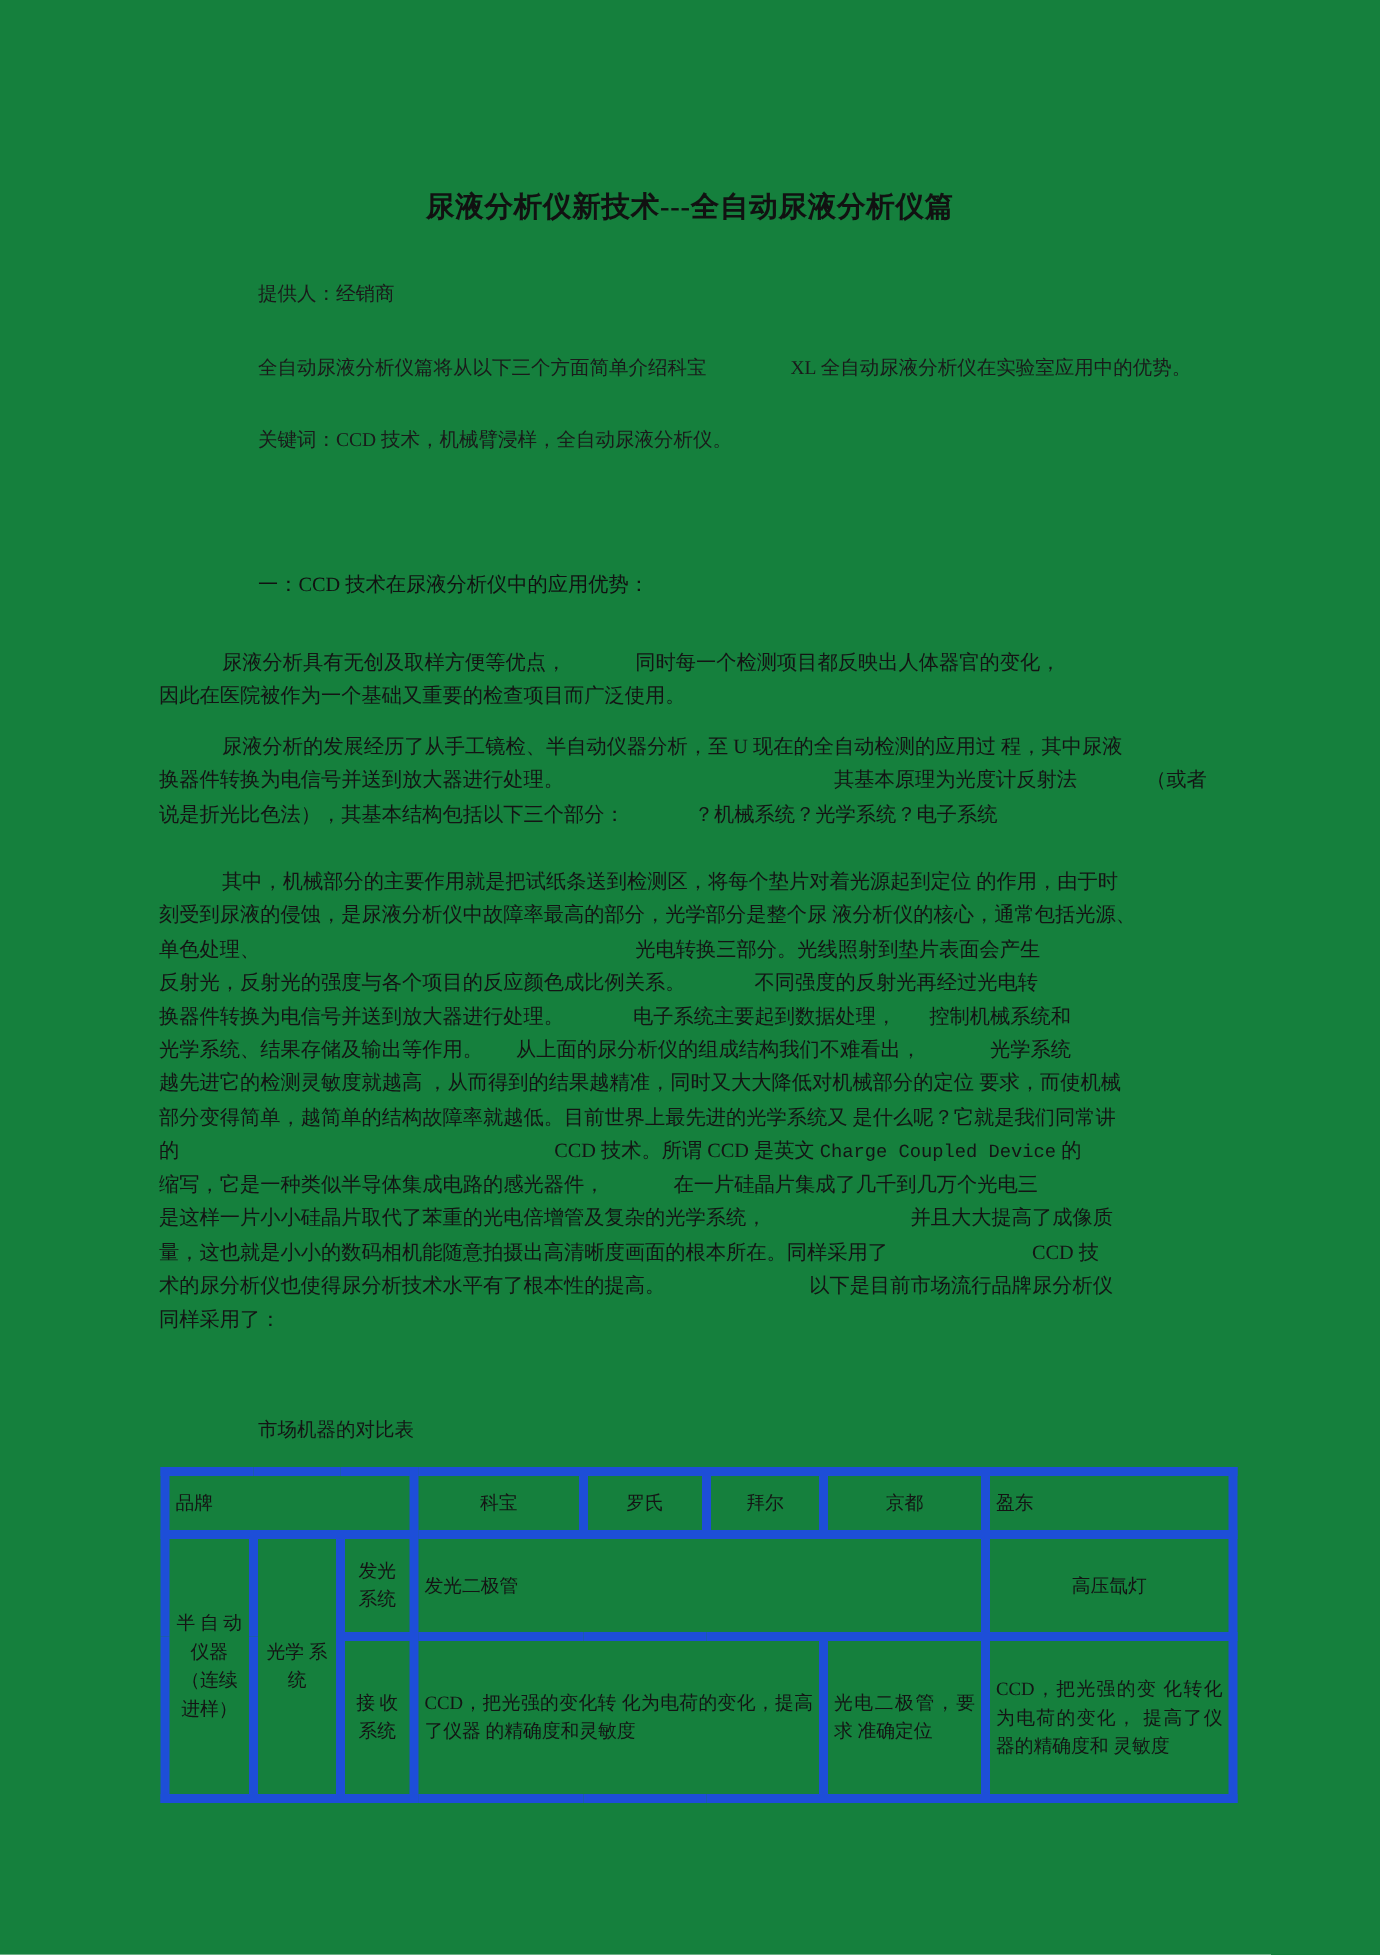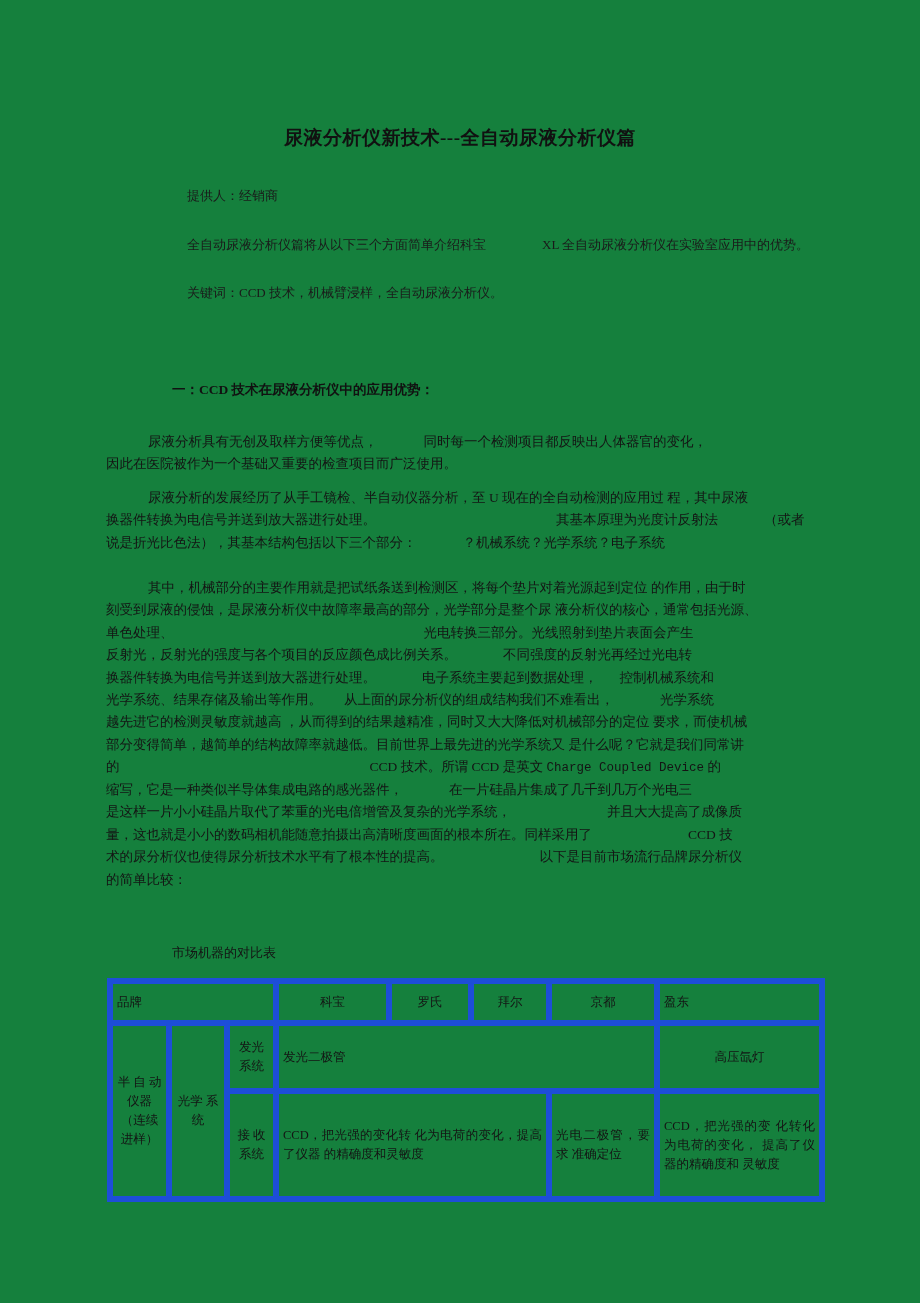--- a/index.html
+++ b/index.html
@@ -35,32 +35,31 @@
   }
 
   
   .intro {
     position: absolute;
     top: 186px;
     left: 172px;
     width: 660px;
     font-size: 13px;
     line-height: 1.5;
-    margin-left: 15px;
   }
   .intro p { margin: 0 0 29px 0; }
   .gap-wide { display: inline-block; width: 56px; }
 
   
   .section-heading {
     position: absolute;
     top: 381px;
     left: 172px;
     font-size: 13.5px;
-    font-weight: bold;
+    font-weight: normal;
     color: #111;
   }
 
   
   .body-block {
     position: absolute;
     left: 106px;
     width: 712px;
     font-size: 13.5px;
     line-height: 1.66;
@@ -168,21 +167,21 @@
     <p><span>反射光，反射光的强度与各个项目的反应颜色成比例关系。</span><span class="sp-md"></span><span>不同强度的反射光再经过光电转</span></p>
     <p><span>换器件转换为电信号并送到放大器进行处理。</span><span class="sp-md"></span><span>电子系统主要起到数据处理，</span><span class="sp-sm"></span><span>控制机械系统和</span></p>
     <p><span>光学系统、结果存储及输出等作用。</span><span class="sp-sm"></span><span>从上面的尿分析仪的组成结构我们不难看出，</span><span class="sp-md"></span><span>光学系统</span></p>
     <p><span>越先进它的检测灵敏度就越高 ，从而得到的结果越精准，同时又大大降低对机械部分的定位 要求，而使机械</span></p>
     <p><span>部分变得简单，越简单的结构故障率就越低。目前世界上最先进的光学系统又 是什么呢？它就是我们同常讲</span></p>
     <p><span>的</span><span class="sp-xxl"></span><span>CCD 技术。所谓 CCD 是英文</span>&nbsp;<span class="mono">Charge Coupled Device</span>&nbsp;<span>的</span></p>
     <p><span>缩写，它是一种类似半导体集成电路的感光器件，</span><span class="sp-md"></span><span>在一片硅晶片集成了几千到几万个光电三</span></p>
     <p><span>是这样一片小小硅晶片取代了苯重的光电倍增管及复杂的光学系统，</span><span class="sp-lg"></span><span>并且大大提高了成像质</span></p>
     <p><span>量，这也就是小小的数码相机能随意拍摄出高清晰度画面的根本所在。同样采用了</span><span class="sp-lg"></span><span>CCD 技</span></p>
     <p><span>术的尿分析仪也使得尿分析技术水平有了根本性的提高。</span><span class="sp-lg"></span><span>以下是目前市场流行品牌尿分析仪</span></p>
-    <p><span>的简单比较：</span></p>
+    <p><span>同样采用了：</span></p>
   </div>
 
   <div class="table-caption">市场机器的对比表</div>
 
   <table class="cmp-table">
     <colgroup>
       <col class="c-brand">
         <col class="c-optsys">
         <col class="c-subsys">
       <col class="c-kebao">

